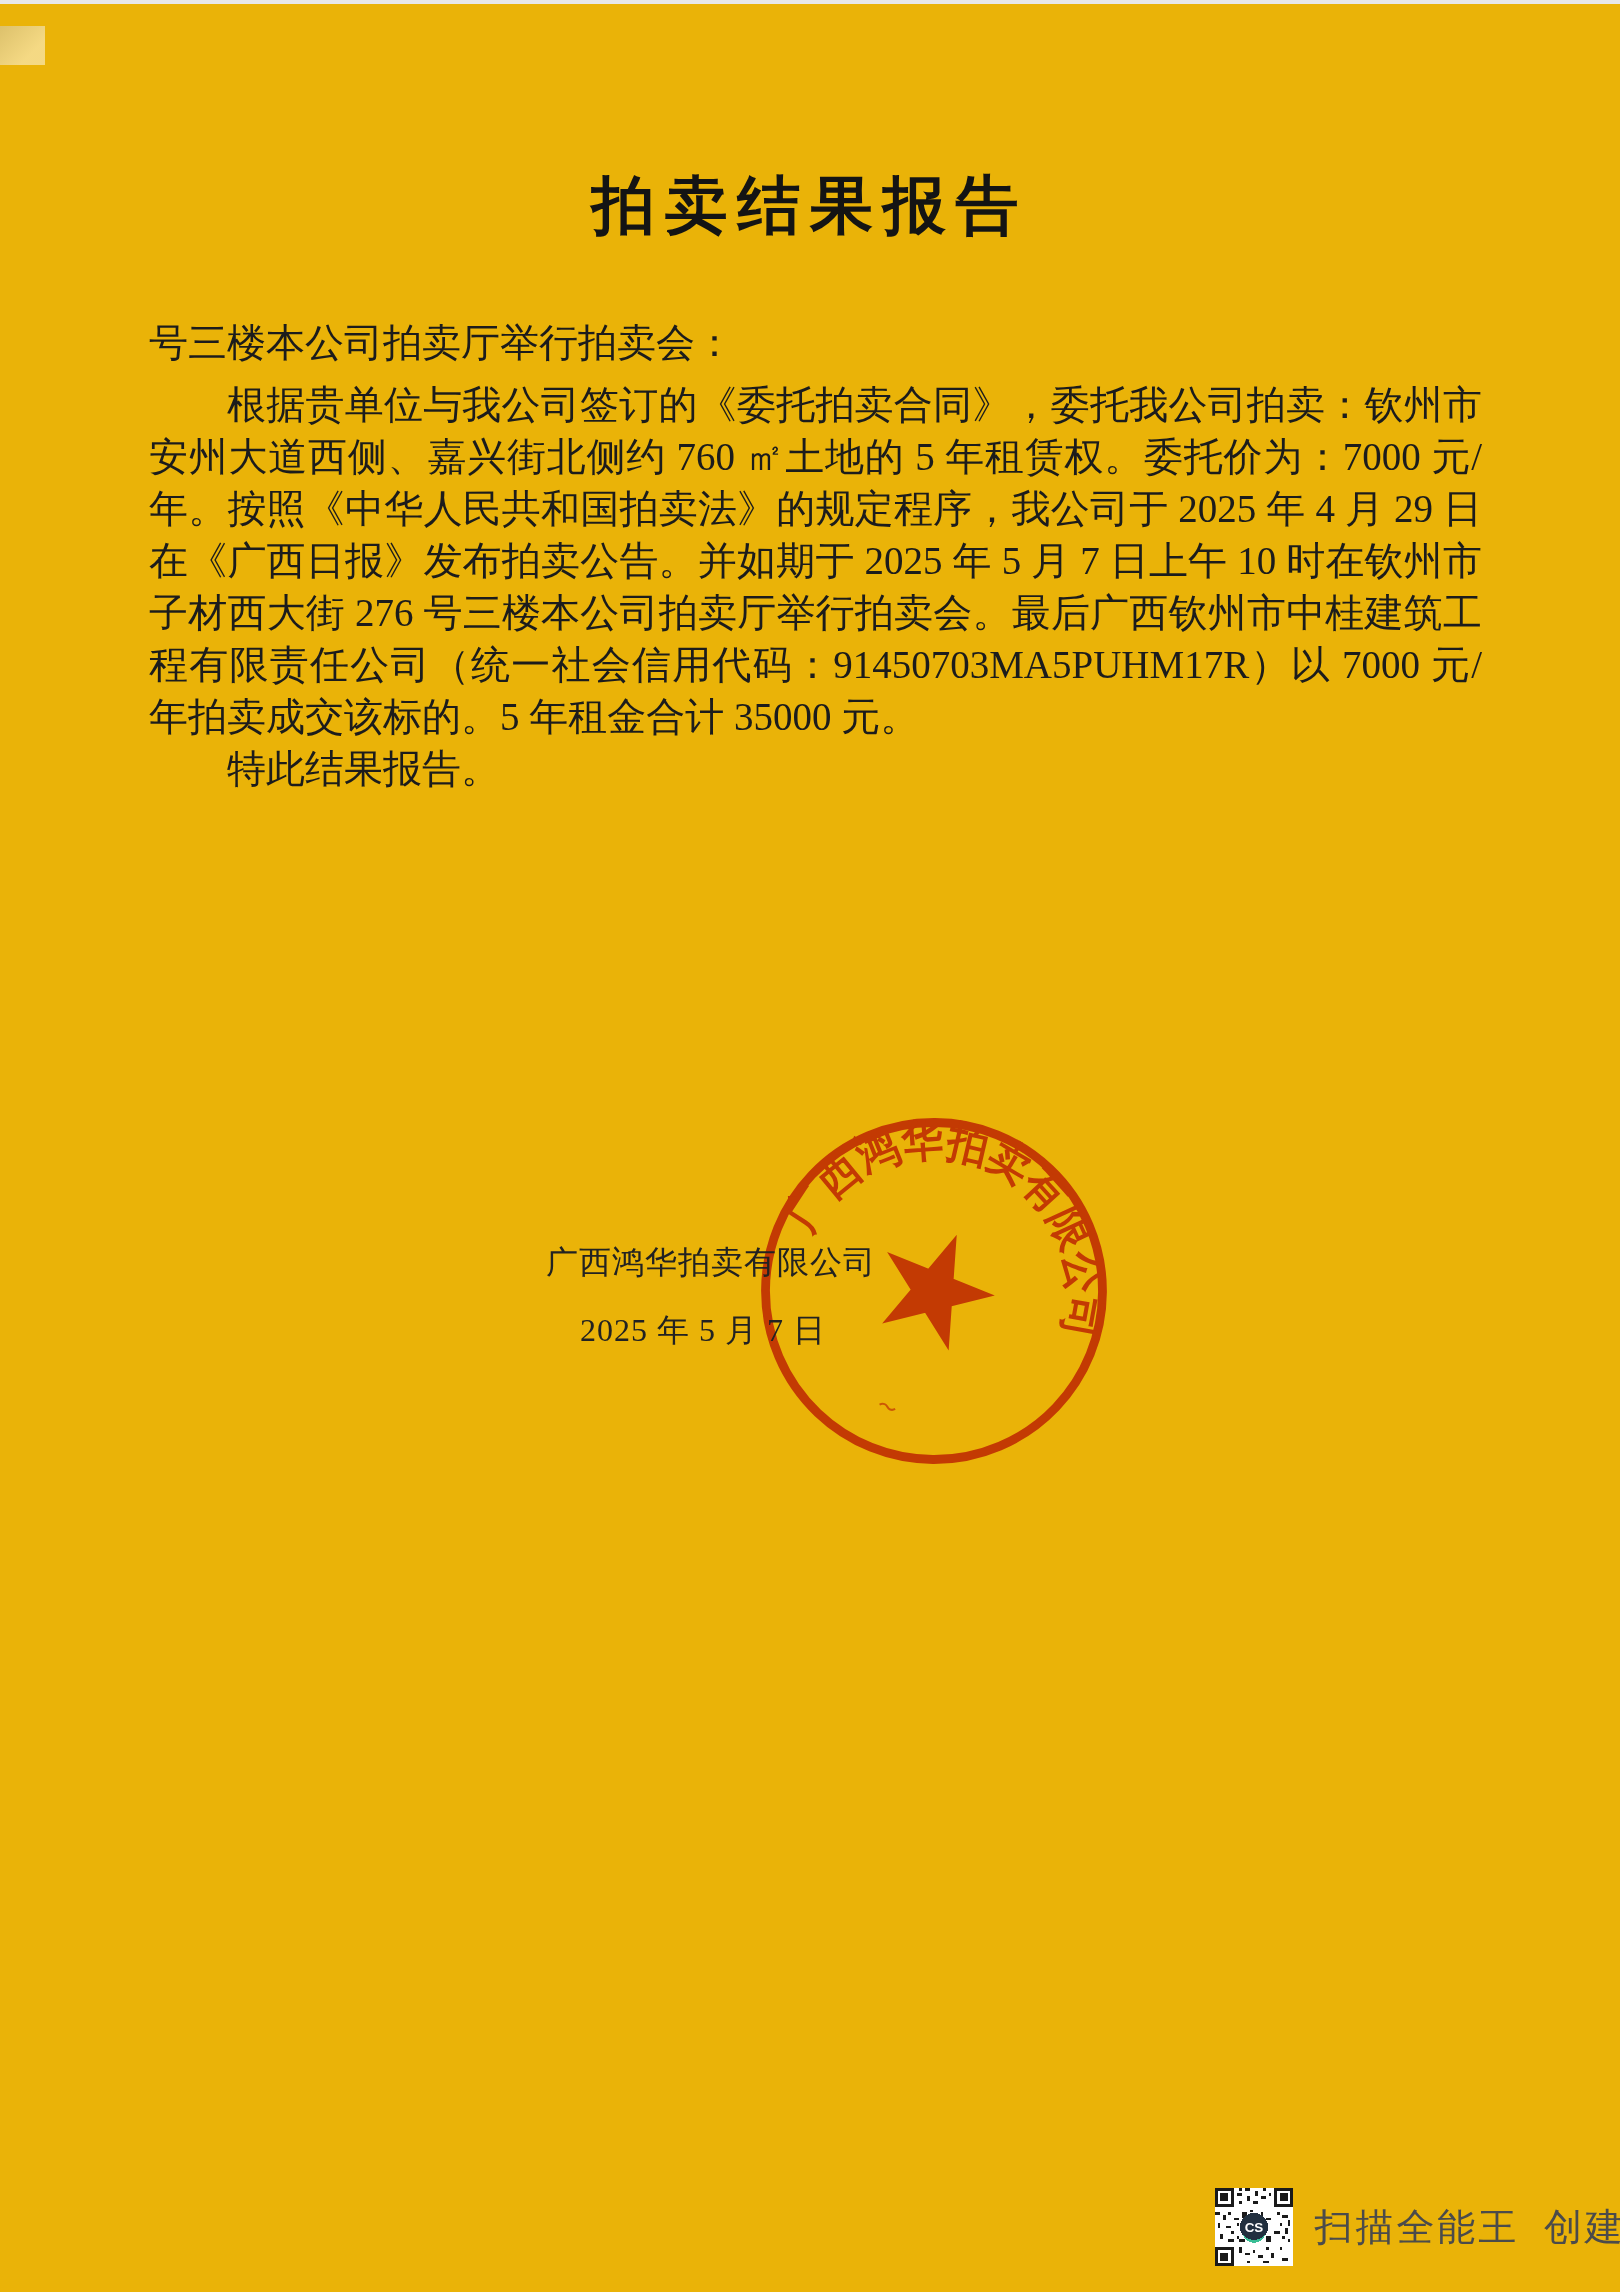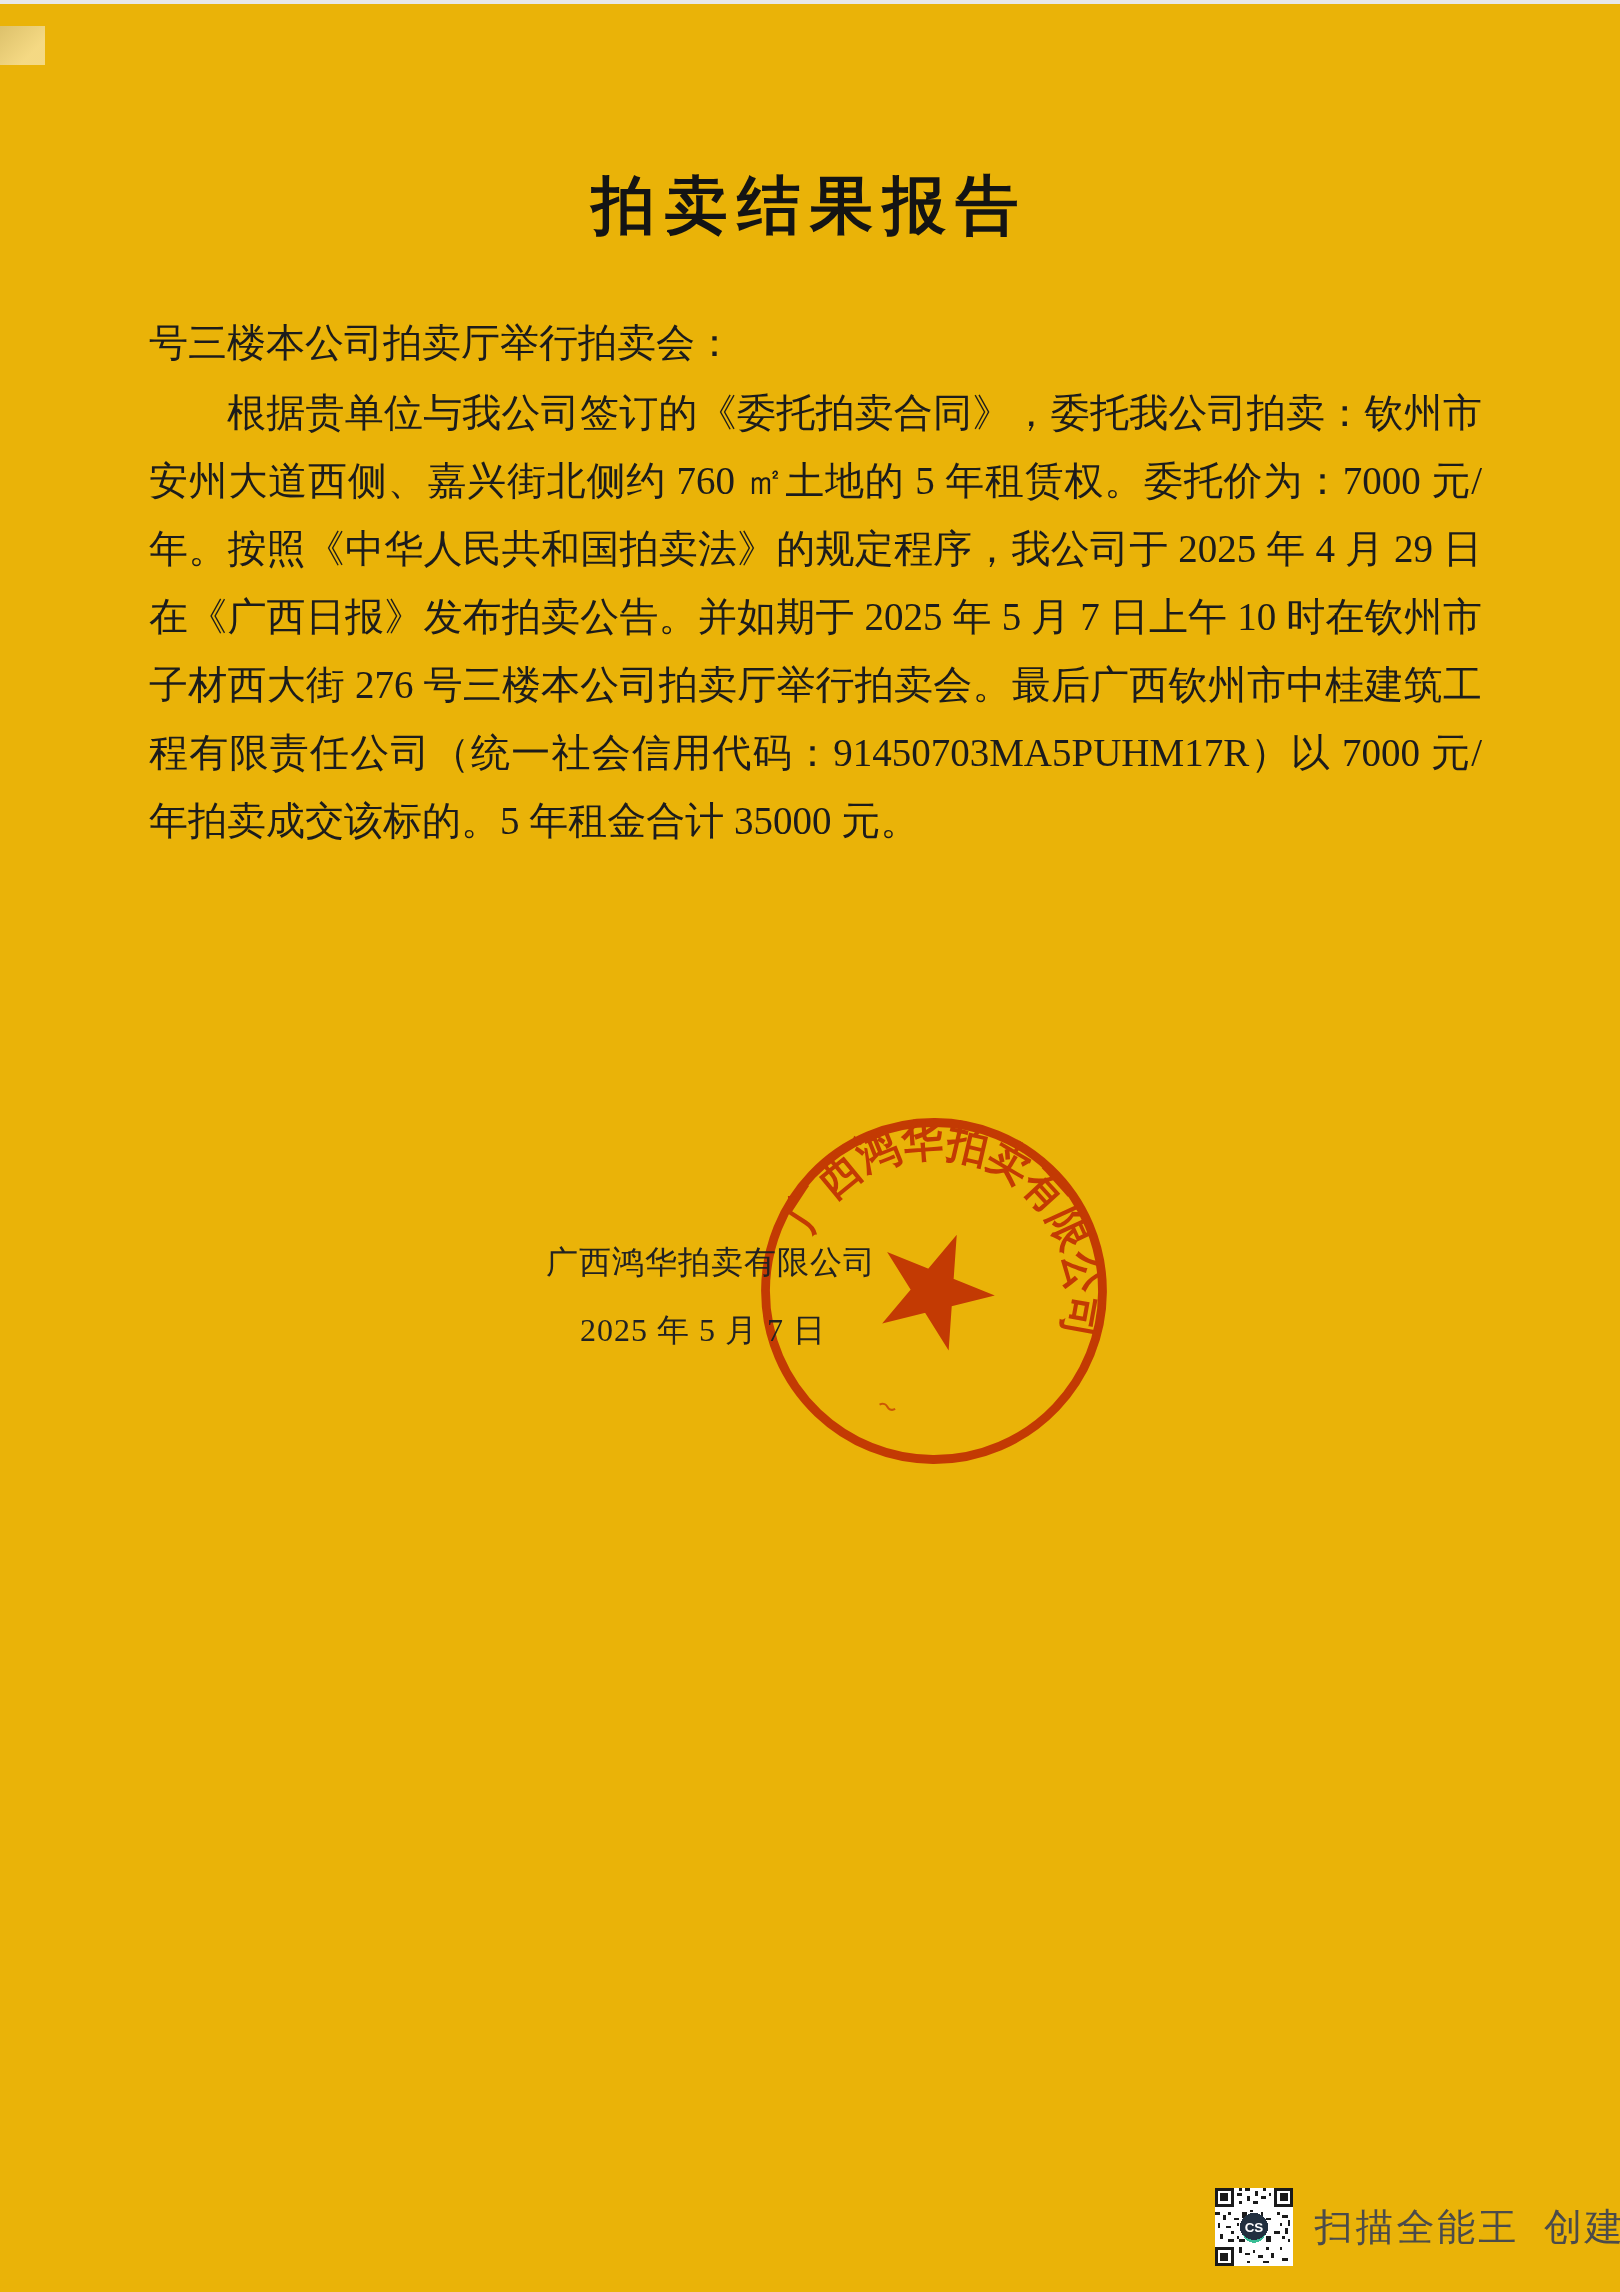--- a/index.html
+++ b/index.html
@@ -17,21 +17,21 @@
     text-align:center;
     font-size:63px;font-weight:700;letter-spacing:9.8px;
     color:#141414;
   }
   .salutation{
     position:absolute;top:312px;left:149px;
     font-size:39px;
   }
   .body-text{
     position:absolute;top:375px;left:149px;width:1333px;
-    font-size:39px;line-height:68px;
+    font-size:39px;line-height:52px;
     text-align:justify;
   }
   .body-text p{margin:0;text-indent:2em;}
   .body-text p.closing{text-align:left;}
   .signature-company{
     position:absolute;top:1237px;left:546px;
     font-size:32px;letter-spacing:1px;color:#222;
     z-index:3;
   }
   .signature-date{
@@ -70,20 +70,21 @@
 <div class="page">
 
   <div class="scan-artifact"></div>
 
   <div class="doc-title">拍卖结果报告</div>
 
   <div class="salutation">号三楼本公司拍卖厅举行拍卖会：</div>
 
   <div class="body-text">
     <p>根据贵单位与我公司签订的《委托拍卖合同》，委托我公司拍卖：钦州市安州大道西侧、嘉兴街北侧约 760 ㎡土地的 5 年租赁权。委托价为：7000 元/年。按照《中华人民共和国拍卖法》的规定程序，我公司于 2025 年 4 月 29 日在《广西日报》发布拍卖公告。并如期于 2025 年 5 月 7 日上午 10 时在钦州市子材西大街 276 号三楼本公司拍卖厅举行拍卖会。最后广西钦州市中桂建筑工程有限责任公司（统一社会信用代码：91450703MA5PUHM17R）以 7000 元/年拍卖成交该标的。5 年租金合计 35000 元。</p>
+    <p class="closing">特此结果报告。</p>
   </div>
 
   <div class="signature-company">广西鸿华拍卖有限公司</div>
   <div class="signature-date">2025 年 5 月 7 日</div>
 
   <svg class="stamp" viewBox="0 0 390 390">
     <g transform="rotate(22 195 195)">
       <circle cx="195" cy="195" r="172" fill="none" stroke="#cf3a2b" stroke-width="9"></circle>
       <defs>
         <path id="sealArc" d="M 57 195 A 138 138 0 1 1 333 195" fill="none"></path>

